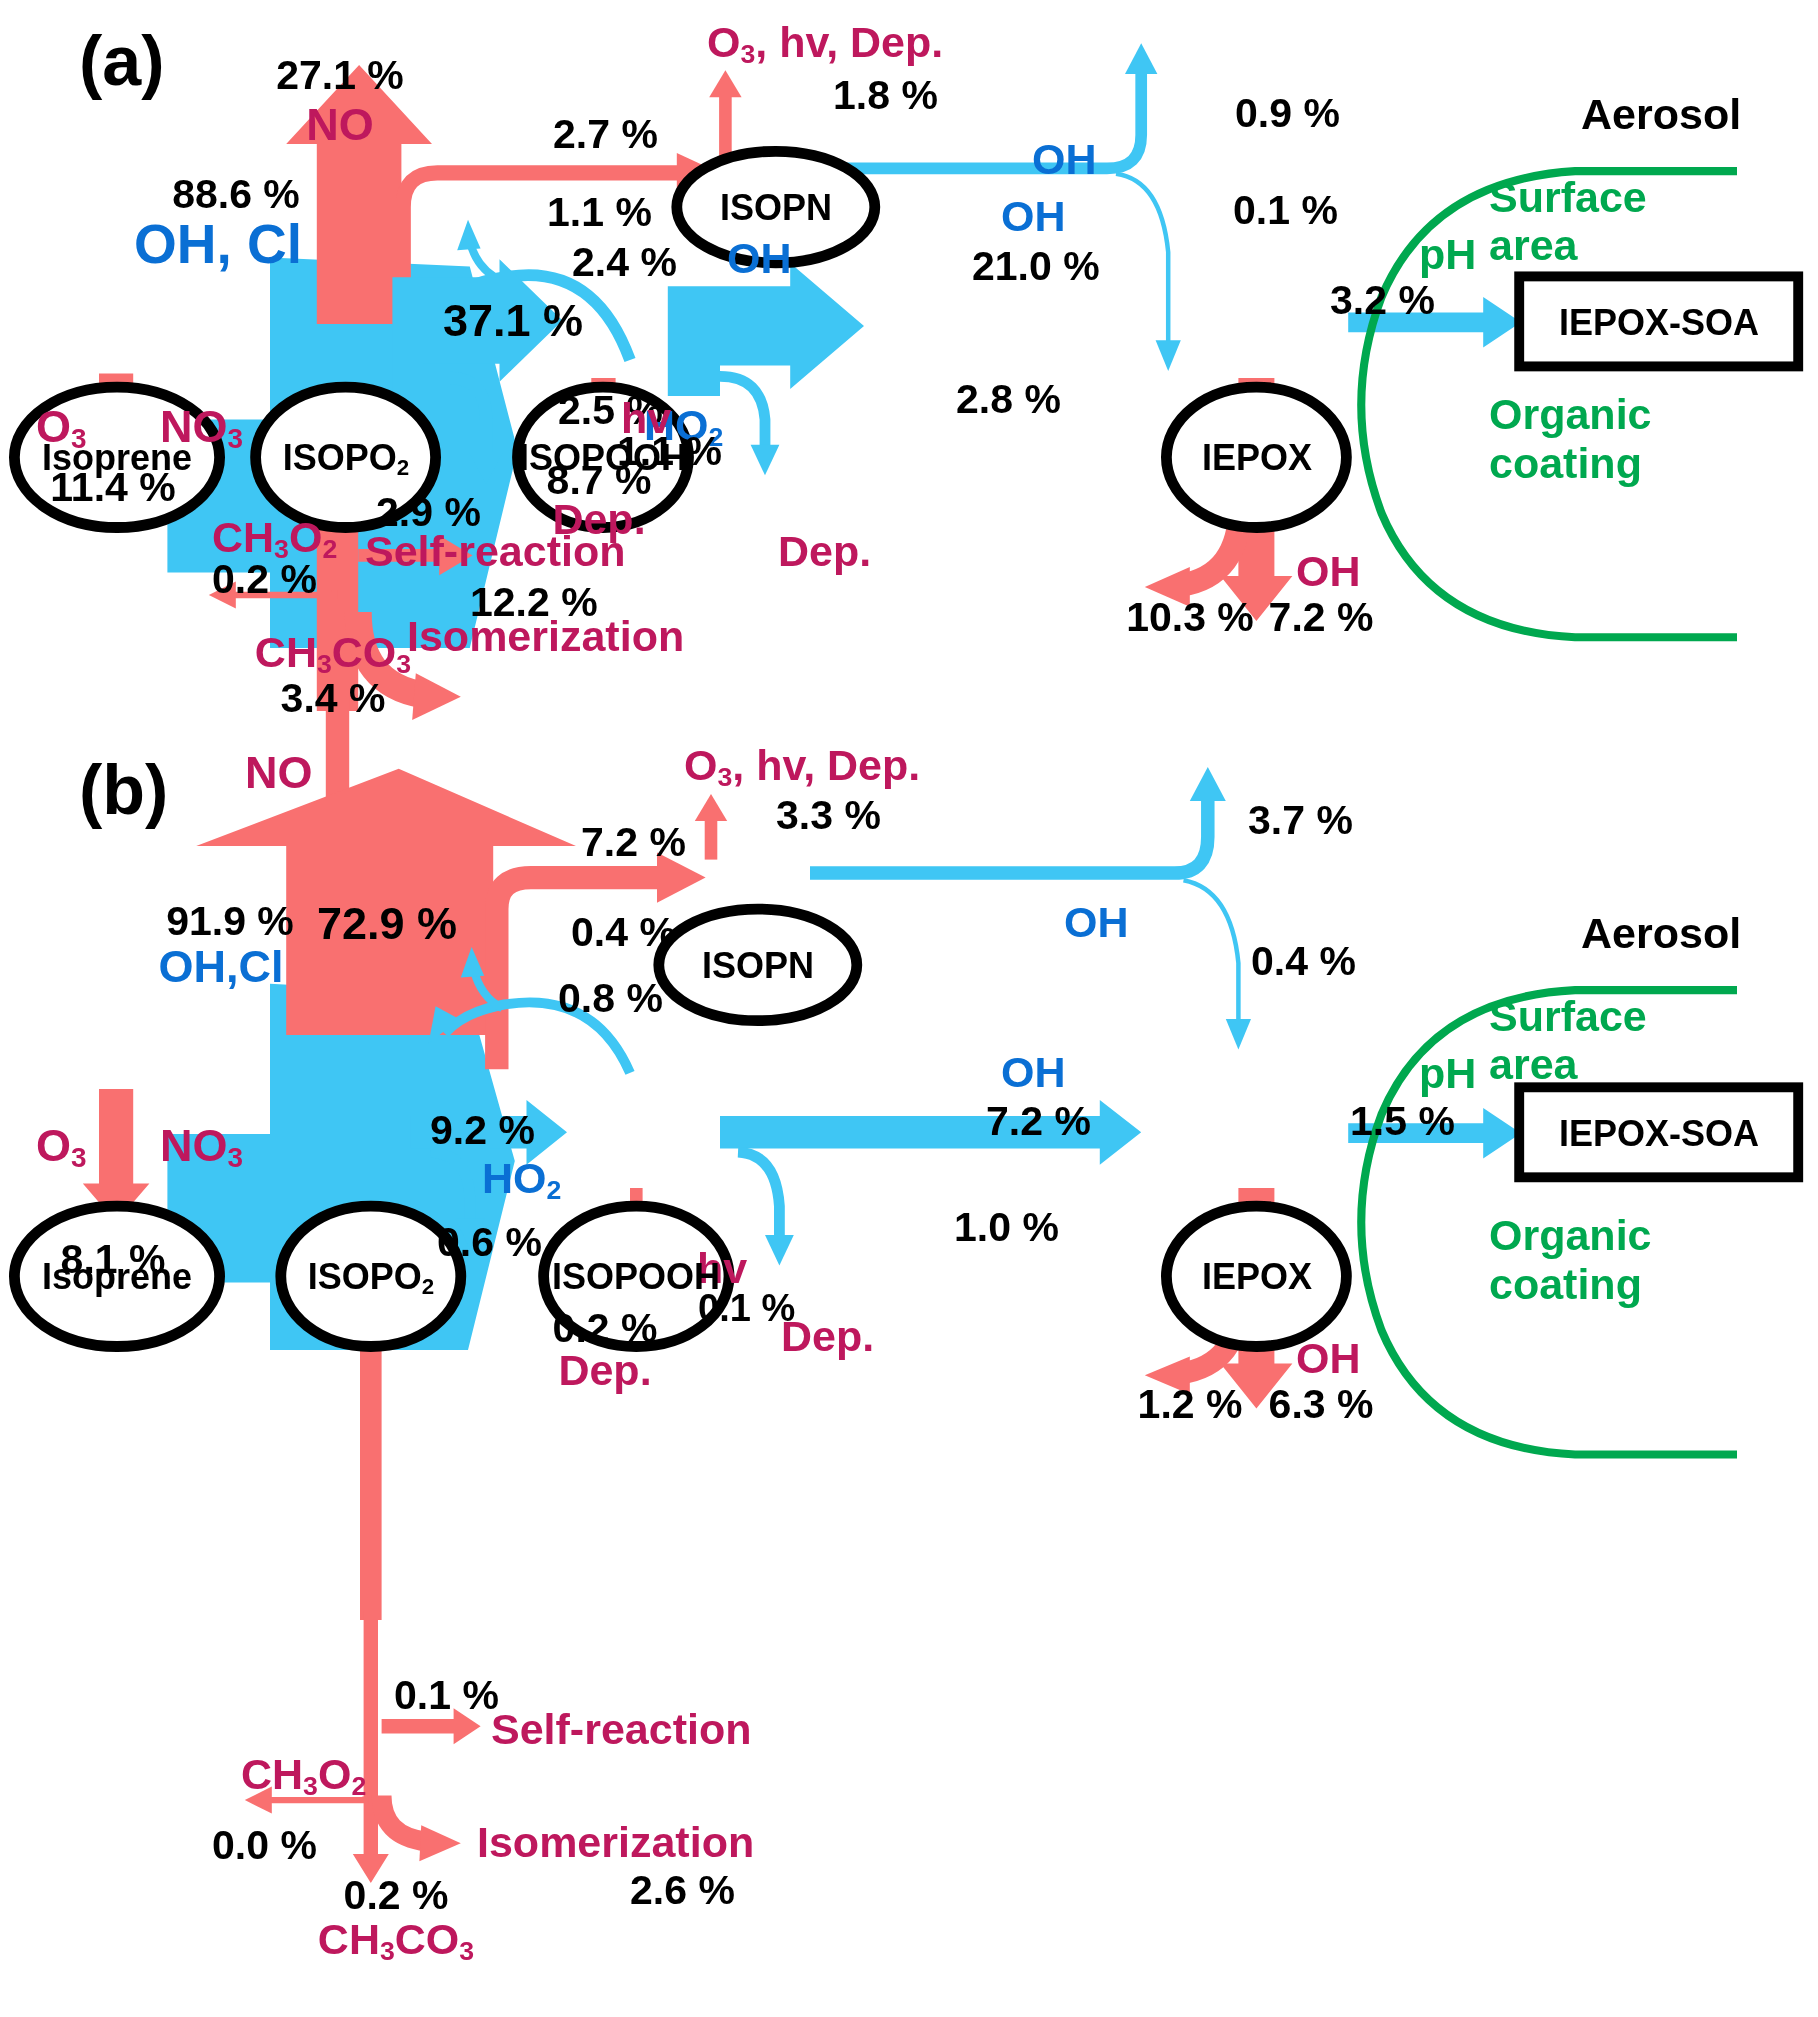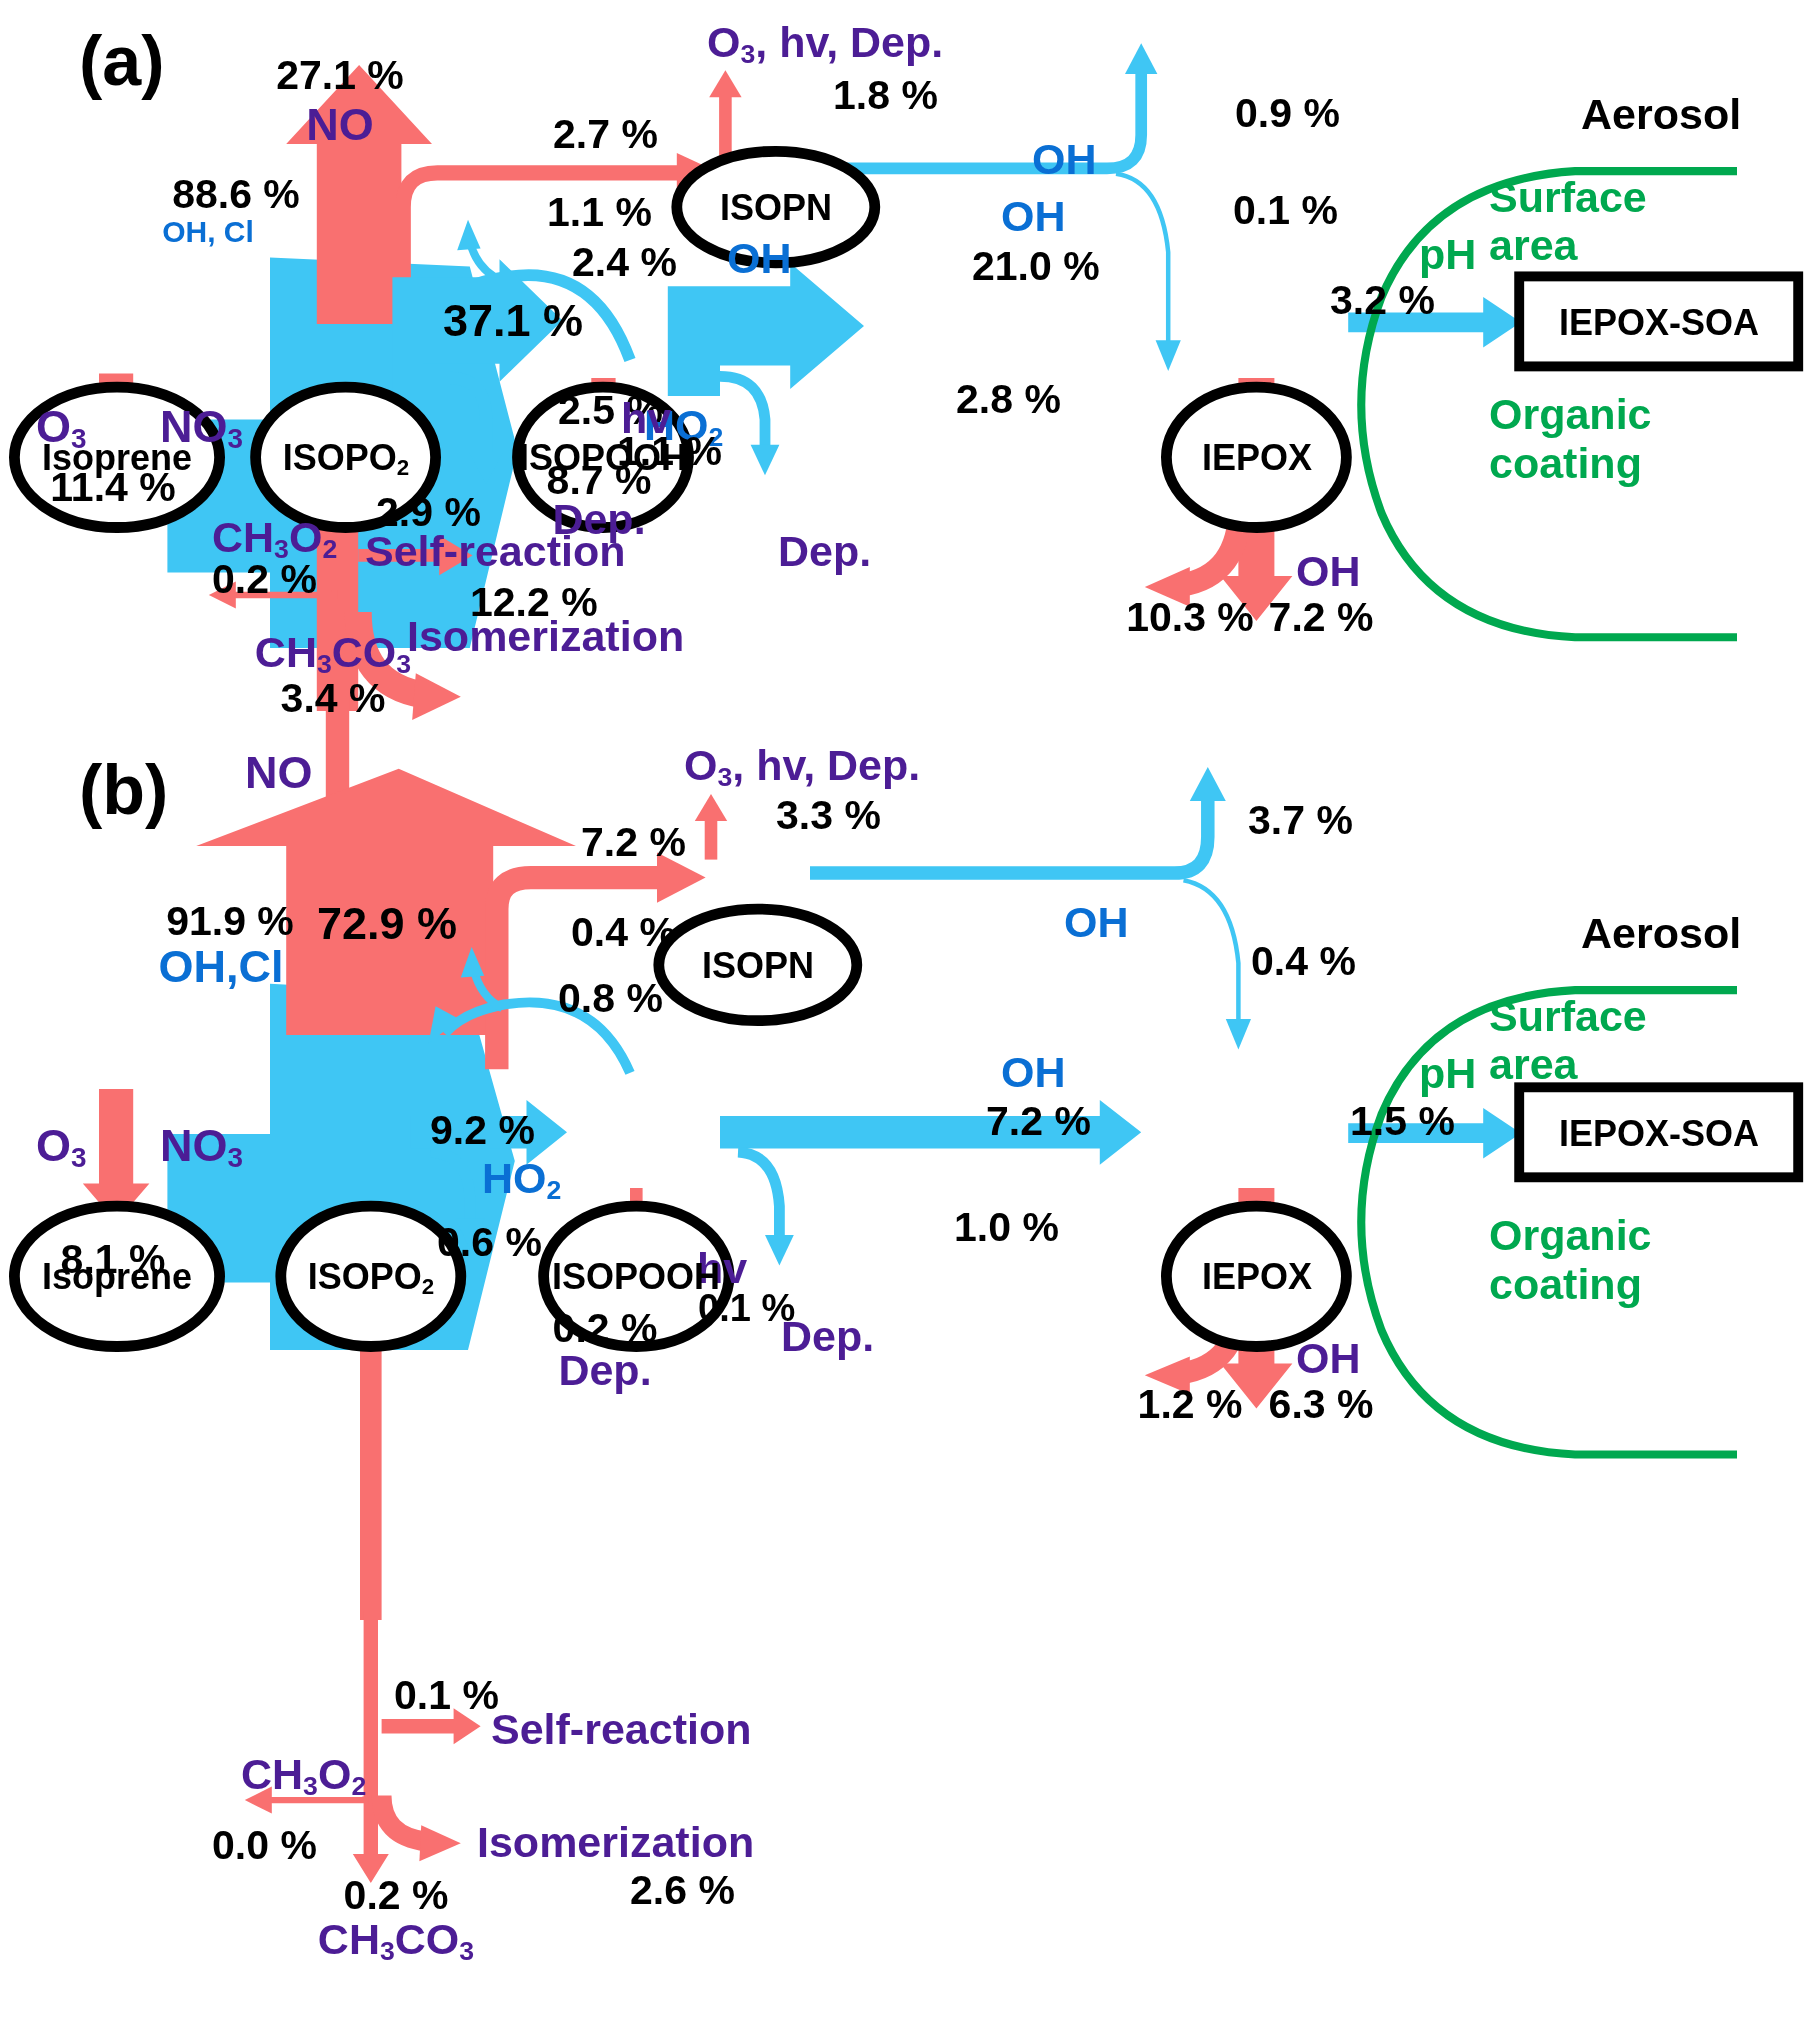--- a/index.html
+++ b/index.html
@@ -1,21 +1,21 @@
 <!DOCTYPE html>
 <html style="font-size:14.4px"><head>
 <meta charset="utf-8">
 <style>
   html,body{margin:0;padding:0;background:#fff;}
   body{font-family:"Liberation Sans",sans-serif;}
   #root{position:relative;width:1818px;height:2018px;background:#fff;overflow:hidden;}
   svg.layer{position:absolute;left:0;top:0;width:1818px;height:2018px;}
   .lbl{position:absolute;white-space:nowrap;font-weight:bold;line-height:1.05;}
   .blk{color:#000;}
-  .red{color:#4c1d95;}
+  .red{color:#be185d;}
   .blu{color:#0a6fd4;}
   .grn{color:#00a84f;}
   .panel-tag{font-size:70px;font-weight:bold;color:#000;}
   .pct{font-size:41px;}
   .pct-sm{font-size:38px;}
   .node-txt{font-size:36px;font-weight:bold;color:#000;text-align:center;}
   .big-pct{font-size:45px;}
   sub{font-size:0.62em;vertical-align:-0.22em;}
   .ctr{transform:translateX(-50%);}
 </style>
@@ -248,21 +248,21 @@
 <div class="lbl red pct" style="left:707px;top:20px;font-size:43px;">O<sub>3</sub>, hv, Dep.</div>
 <div class="lbl blk pct" style="left:833px;top:74px;">1.8 %</div>
 
 <div class="lbl blk pct" style="left:553px;top:113px;">2.7 %</div>
 
 <div class="lbl blk pct" style="left:1235px;top:92px;">0.9 %</div>
 <div class="lbl blu pct" style="left:1032px;top:137px;font-size:43px;">OH</div>
 <div class="lbl blk pct" style="left:1233px;top:189px;">0.1 %</div>
 
 <div class="lbl blk pct ctr" style="left:236px;top:173px;">88.6 %</div>
-<div class="lbl blu pct ctr" style="left:208px;top:216px;font-size:30px;">OH, Cl</div>
+<div class="lbl blu pct ctr" style="left:218px;top:216px;font-size:55px;">OH, Cl</div>
 
 <div class="lbl blk pct" style="left:547px;top:191px;">1.1 %</div>
 <div class="lbl blk pct" style="left:536px;top:241px;margin-left:36px;">2.4 %</div>
 <div class="lbl blu pct" style="left:727px;top:236px;font-size:43px;">OH</div>
 
 <div class="lbl blk big-pct" style="left:423px;top:297px;margin-left:20px;">37.1 %</div>
 
 <div class="lbl blk pct" style="left:972px;top:245px;">21.0 %</div>
 <div class="lbl blu pct" style="left:1001px;top:194px;font-size:43px;">OH</div>
 

